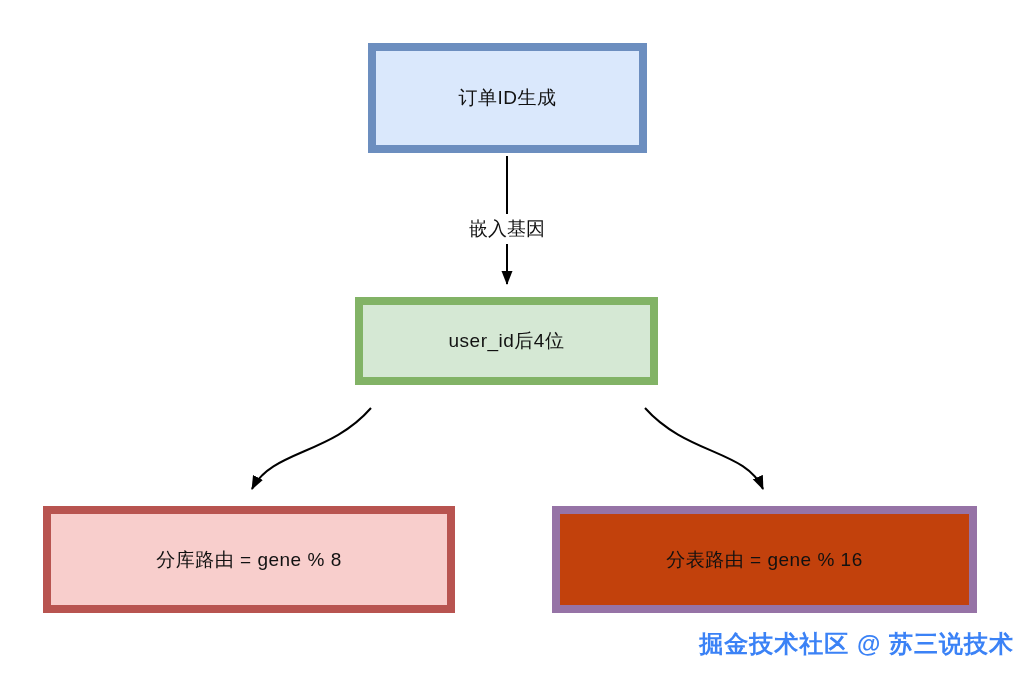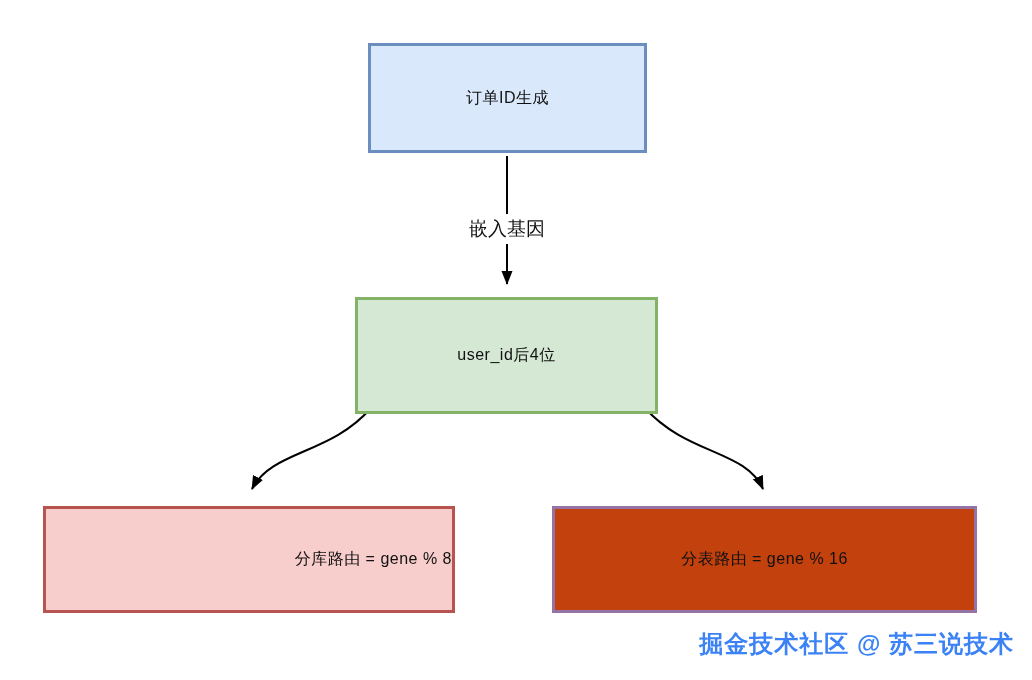--- a/index.html
+++ b/index.html
@@ -21,31 +21,31 @@
     top: 0;
     width: 1032px;
     height: 680px;
     pointer-events: none;
   }
   .node {
     position: absolute;
     display: flex;
     align-items: center;
     justify-content: center;
-    border: 3px solid #0c4a6e;
+    border: 8px solid #0c4a6e;
     background: #eee;
     box-sizing: border-box;
-    font-size: 16px;
+    font-size: 19px;
     color: #111111;
     text-align: center;
     letter-spacing: 0.5px;
   }
   .node-order   { left: 368px; top: 43px;  width: 279px; height: 110px; }
-  .node-userid  { left: 355px; top: 297px; width: 303px; height: 117px; }
-  .node-db      { left: 43px;  top: 506px; width: 412px; height: 107px; justify-content: flex-end; }
+  .node-userid  { left: 355px; top: 297px; width: 303px; height: 88px; }
+  .node-db      { left: 43px;  top: 506px; width: 412px; height: 107px; }
   .node-table   { left: 552px; top: 506px; width: 425px; height: 107px; }
   .edge-label {
     position: absolute;
     left: 507px;
     top: 229px;
     transform: translate(-50%, -50%);
     background: #ffffff;
     padding: 2px 4px;
     font-size: 19px;
     color: #111111;

